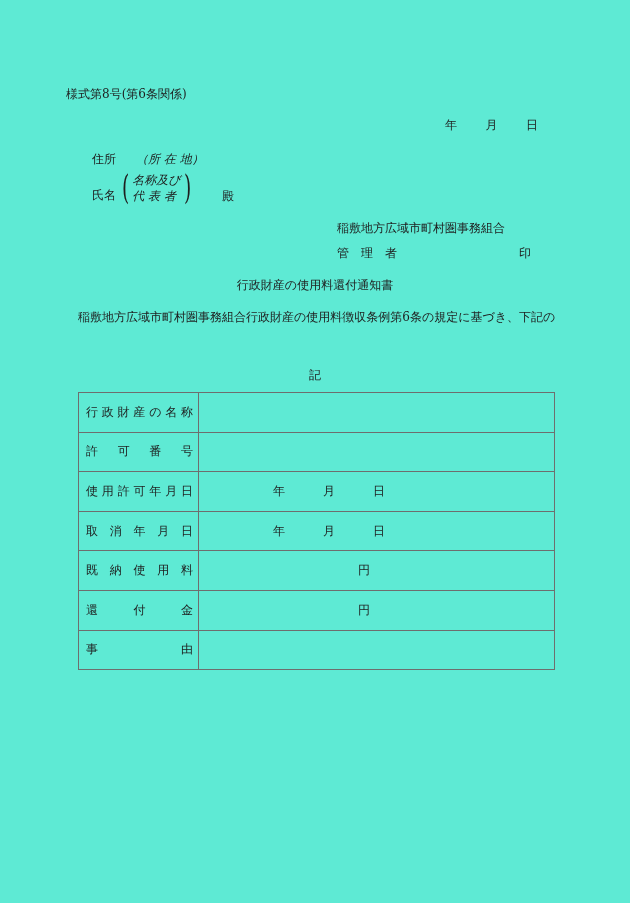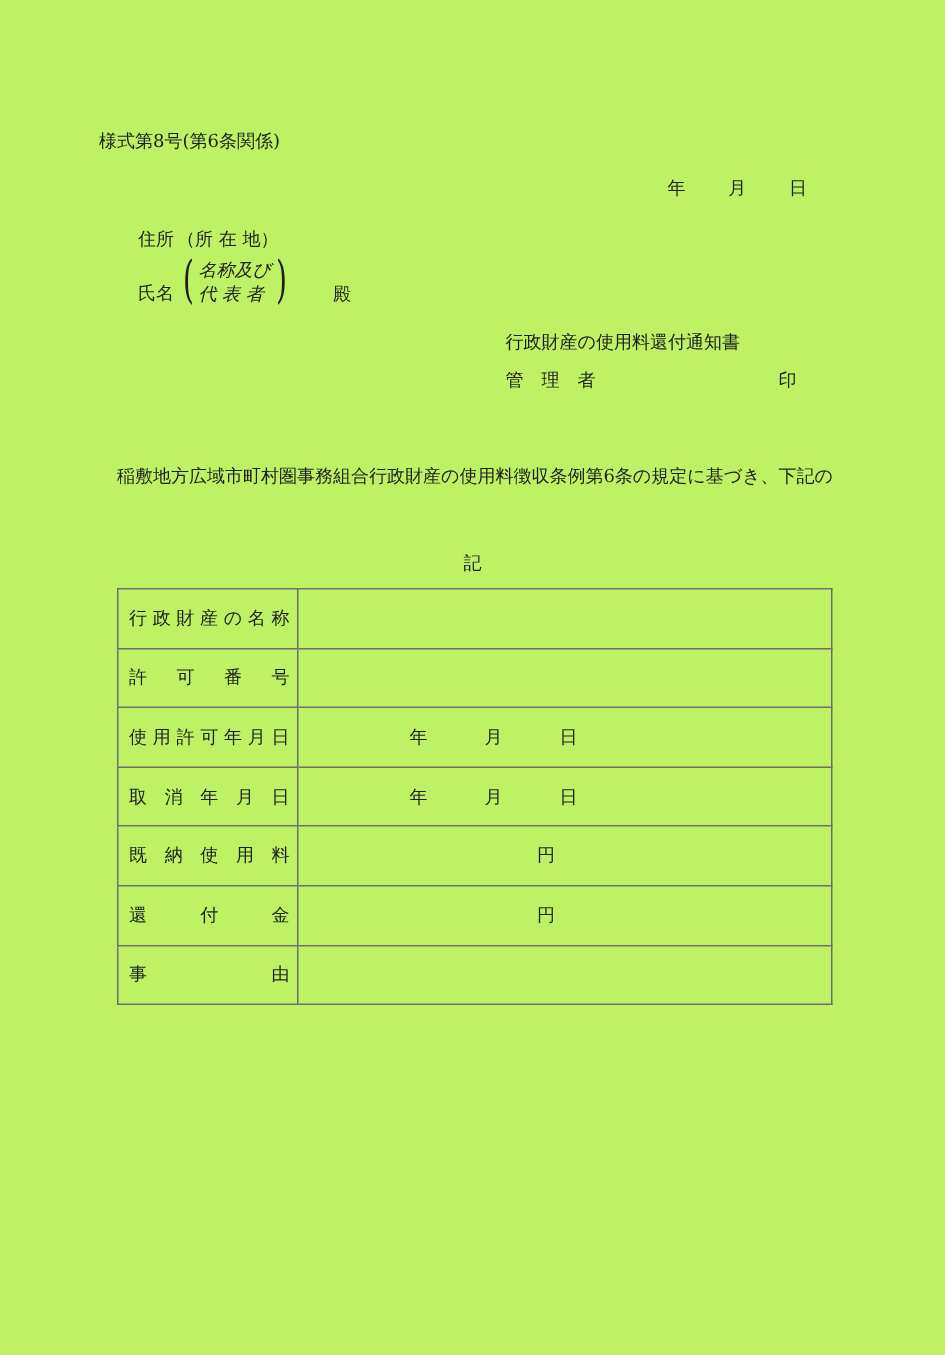--- a/index.html
+++ b/index.html
@@ -1,19 +1,19 @@
 <!DOCTYPE html>
 <html><head>
 <meta charset="utf-8">
 <style>
   html,body{margin:0;padding:0;background:#fafaf9;}
   .page{
     position:relative;
     width:630px;height:903px;
-    background:#bef264;
+    background:#5eead4;
     font-family:"DejaVu Serif","Liberation Serif",serif;
     color:#1e1e1e;
     font-size:12px;
     overflow:hidden;
   }
   .abs{position:absolute;white-space:nowrap;}
   .centered{position:absolute;left:0;width:630px;text-align:center;white-space:nowrap;}
 
   
   .date-line{display:flex;justify-content:space-between;}
@@ -57,41 +57,42 @@
   <div class="abs" style="left:66px;top:86px;">様式第8号(第6条関係)</div>
 
   <div class="abs date-line" style="left:445px;top:117px;width:93px;">
     <span>年</span>
     <span>月</span>
     <span>日</span>
   </div>
 
   <div class="abs addr-row" style="left:92px;top:151px;">
     <span>住所</span>
-    <span style="margin-left:2px;">（所 在 地）</span>
+    <span style="margin-left:20px;font-style:italic;">（所 在 地）</span>
   </div>
 
   <div class="abs name-row" style="left:92px;top:170px;">
     <span class="name-label">氏名</span>
     <span class="big-paren">(</span>
     <span class="paren-col">
       <span>名称及び</span><br>
       <span>代 表 者</span>
     </span>
     <span class="big-paren">)</span>
   </div>
 
   <div class="abs" style="left:222px;top:188px;">殿</div>
 
-  <div class="abs" style="left:337px;top:220px;">行政財産の使用料還付通知書</div>
+  <div class="abs" style="left:337px;top:220px;">稲敷地方広域市町村圏事務組合</div>
 
   <div class="abs" style="left:337px;top:245px;">管　理　者</div>
 
   <div class="abs" style="left:519px;top:245px;">印</div>
 
+  <div class="centered" style="top:277px;">行政財産の使用料還付通知書</div>
 
   <div class="abs" style="left:66px;top:306px;line-height:22.5px;">
     <div>　稲敷地方広域市町村圏事務組合行政財産の使用料徴収条例第6条の規定に基づき、下記の</div>
   </div>
 
   <div class="centered" style="top:367px;">記</div>
 
   <table class="refund">
     <tbody>
         <tr>

